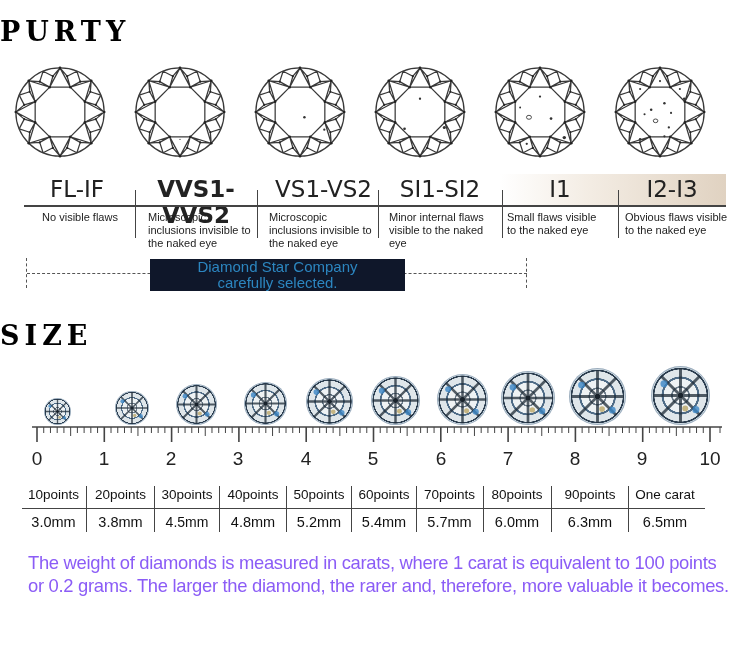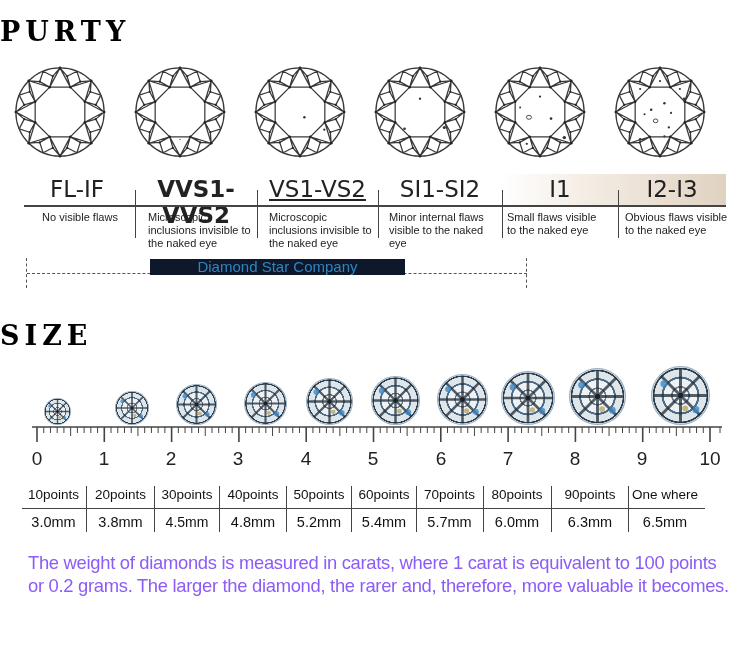--- a/index.html
+++ b/index.html
@@ -291,21 +291,21 @@
       <circle cx="-20.7" cy="28.52" r="1.4" fill="#333"></circle>
       <circle cx="4.6000000000000005" cy="25.3" r="1.2" fill="#333"></circle>
     </svg>
 </div>
 
 <div class="grade-band" style="left:500px;width:226px;"></div>
 
 <div>
   <div class="grade-label" style="left:22px;width:110px;">FL-IF</div>
   <div class="grade-label" style="left:134px;width:124px;font-weight:bold;">VVS1-VVS2</div>
-  <div class="grade-label" style="left:257px;width:121px;text-decoration:underline;">VS1-VS2</div>
+  <div class="grade-label" style="left:263px;width:121px;">VS1-VS2</div>
   <div class="grade-label" style="left:378px;width:124px;">SI1-SI2</div>
   <div class="grade-label" style="left:502px;width:116px;">I1</div>
   <div class="grade-label" style="left:618px;width:108px;">I2-I3</div>
 
   <div class="hline" style="left:24px;width:702px;top:205px;"></div>
   <div class="vline" style="left:135px;top:190px;height:48px;"></div>
   <div class="vline" style="left:257px;top:190px;height:48px;"></div>
   <div class="vline" style="left:378px;top:190px;height:48px;"></div>
   <div class="vline" style="left:502px;top:190px;height:48px;"></div>
   <div class="vline" style="left:618px;top:190px;height:48px;"></div>
@@ -317,20 +317,21 @@
   <div class="grade-desc" style="left:507px;width:100px;">Small flaws visible to the naked eye</div>
   <div class="grade-desc" style="left:625px;width:105px;">Obvious flaws visible to the naked eye</div>
 </div>
 
 <div>
   <div class="dash-h" style="left:27px;width:500px;top:273px;"></div>
   <div class="dash-v" style="left:26px;top:258px;height:30px;"></div>
   <div class="dash-v" style="left:526px;top:258px;height:30px;"></div>
   <div class="brand">
     <div>Diamond Star Company</div>
+    <div>carefully selected.</div>
   </div>
 </div>
 
 <div id="size-title" class="section-title">SIZE</div>
 
 <div id="gems">
     <div class="gem" style="width: 27px; height: 27px; left: 43.5px; top: 398px; background: radial-gradient(circle, rgb(17, 17, 17) 0px, rgb(17, 17, 17) 6%, rgb(244, 246, 248) 7%, rgb(244, 246, 248) 18%, rgb(106, 122, 136) 19%, rgb(106, 122, 136) 22%, rgb(238, 242, 244) 23%, rgb(238, 242, 244) 40%, rgb(78, 107, 134) 41%, rgb(78, 107, 134) 45%, rgb(223, 230, 234) 46%, rgb(223, 230, 234) 62%, rgb(44, 62, 80) 63%, rgb(44, 62, 80) 66%, rgb(207, 219, 227) 67%, rgb(207, 219, 227) 82%, rgb(119, 148, 173) 83%, rgb(119, 148, 173) 88%, rgb(242, 244, 246) 89%, rgb(242, 244, 246) 100%); box-shadow: rgba(60, 90, 120, 0.35) 0px 0px 0px 1px inset;">
       <svg viewBox="-50 -50 100 100" width="27" height="27" style="position: absolute; left: 0px; top: 0px;">
         <path d="M0,0L0.0,-46.0M0,0L32.5,-32.5M0,0L46.0,-0.0M0,0L32.5,32.5M0,0L0.0,46.0M0,0L-32.5,32.5M0,0L-46.0,0.0M0,0L-32.5,-32.5" stroke="#1d2a36" stroke-width="5" opacity="0.75"></path>
         <circle cx="-28" cy="-20" r="6" fill="#3b86c6" opacity="0.8"></circle>
@@ -537,21 +538,21 @@
 
   <div class="tbl-cell" style="left:22px;width:63px;top:487px;">10points</div>
   <div class="tbl-cell" style="left:87px;width:67px;top:487px;">20points</div>
   <div class="tbl-cell" style="left:155px;width:64px;top:487px;">30points</div>
   <div class="tbl-cell" style="left:220px;width:66px;top:487px;">40points</div>
   <div class="tbl-cell" style="left:287px;width:64px;top:487px;">50points</div>
   <div class="tbl-cell" style="left:352px;width:64px;top:487px;">60points</div>
   <div class="tbl-cell" style="left:417px;width:65px;top:487px;">70points</div>
   <div class="tbl-cell" style="left:484px;width:66px;top:487px;">80points</div>
   <div class="tbl-cell" style="left:552px;width:76px;top:487px;">90points</div>
-  <div class="tbl-cell" style="left:630px;width:70px;top:487px;">One where</div>
+  <div class="tbl-cell" style="left:630px;width:70px;top:487px;">One carat</div>
 
   <div class="tbl-cell" style="left:22px;width:63px;top:514px;font-size:14.5px;">3.0mm</div>
   <div class="tbl-cell" style="left:87px;width:67px;top:514px;font-size:14.5px;">3.8mm</div>
   <div class="tbl-cell" style="left:155px;width:64px;top:514px;font-size:14px;">4.5mm</div>
   <div class="tbl-cell" style="left:220px;width:66px;top:514px;font-size:14.5px;">4.8mm</div>
   <div class="tbl-cell" style="left:287px;width:64px;top:514px;font-size:14.5px;">5.2mm</div>
   <div class="tbl-cell" style="left:352px;width:64px;top:514px;font-size:14.5px;">5.4mm</div>
   <div class="tbl-cell" style="left:417px;width:65px;top:514px;font-size:14.5px;">5.7mm</div>
   <div class="tbl-cell" style="left:484px;width:66px;top:514px;font-size:14.5px;">6.0mm</div>
   <div class="tbl-cell" style="left:552px;width:76px;top:514px;font-size:14.5px;">6.3mm</div>

